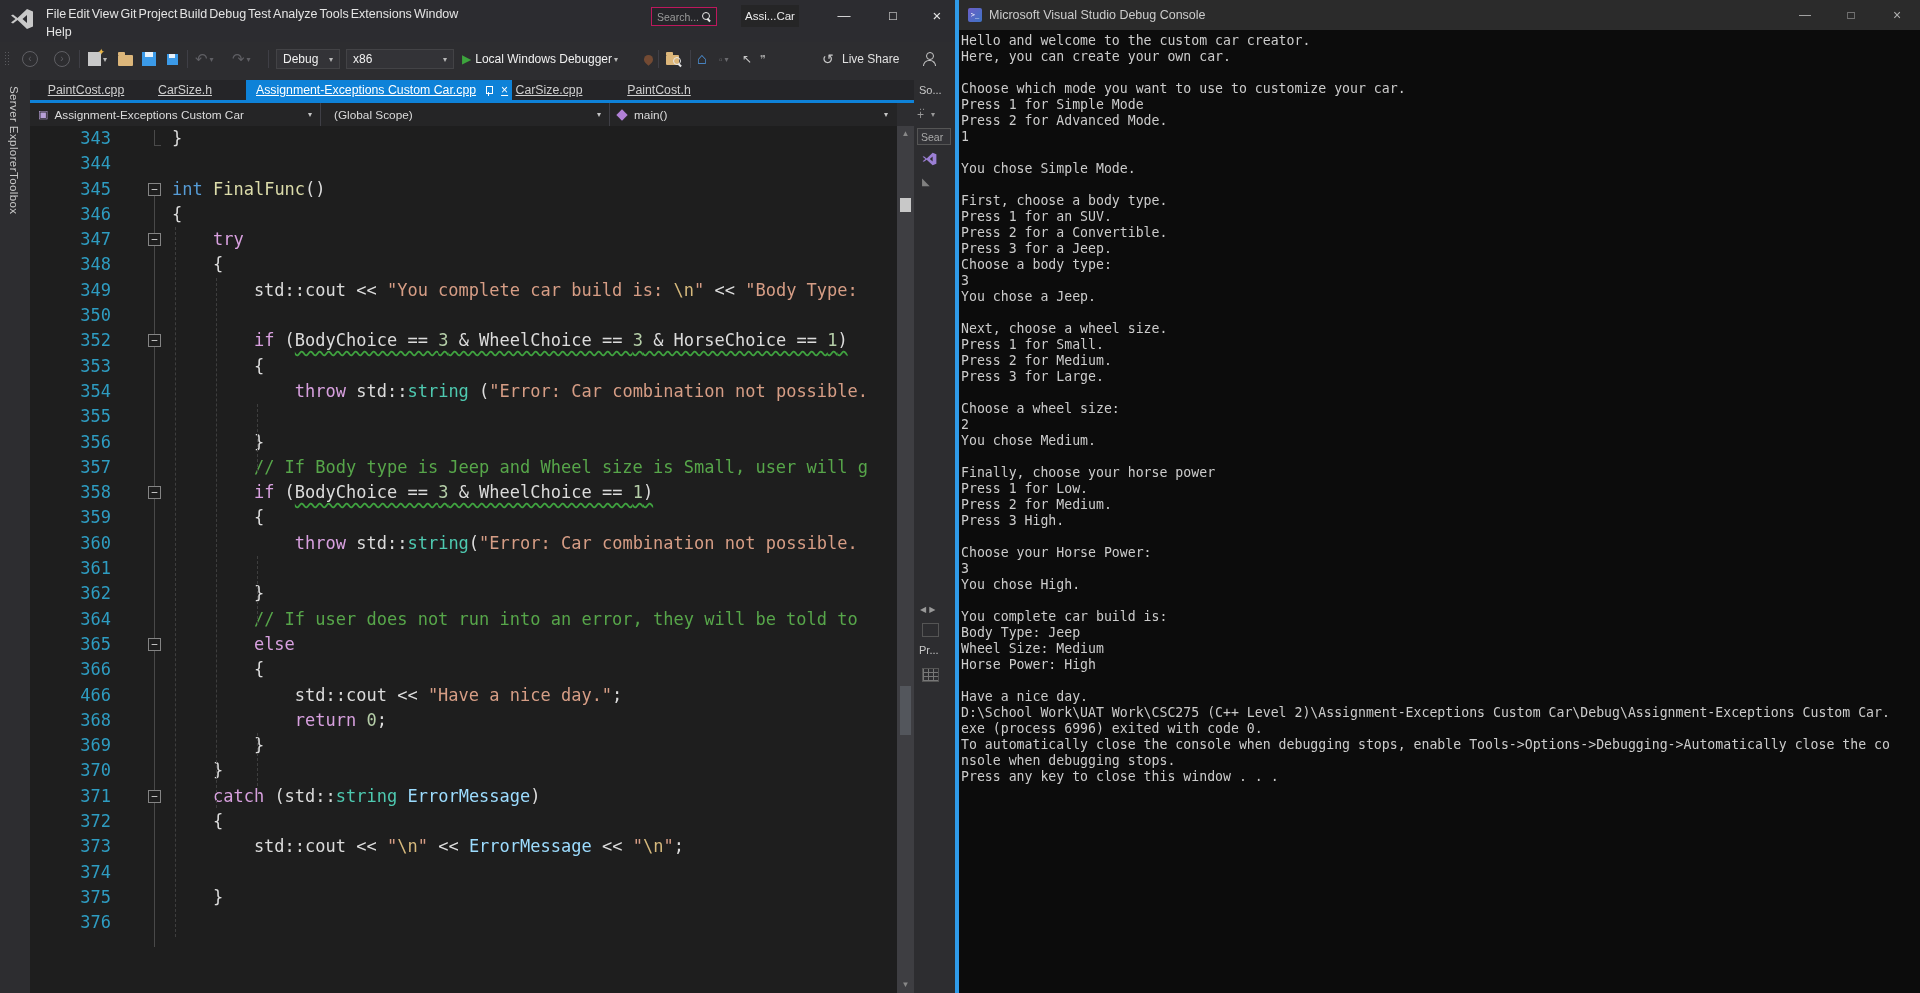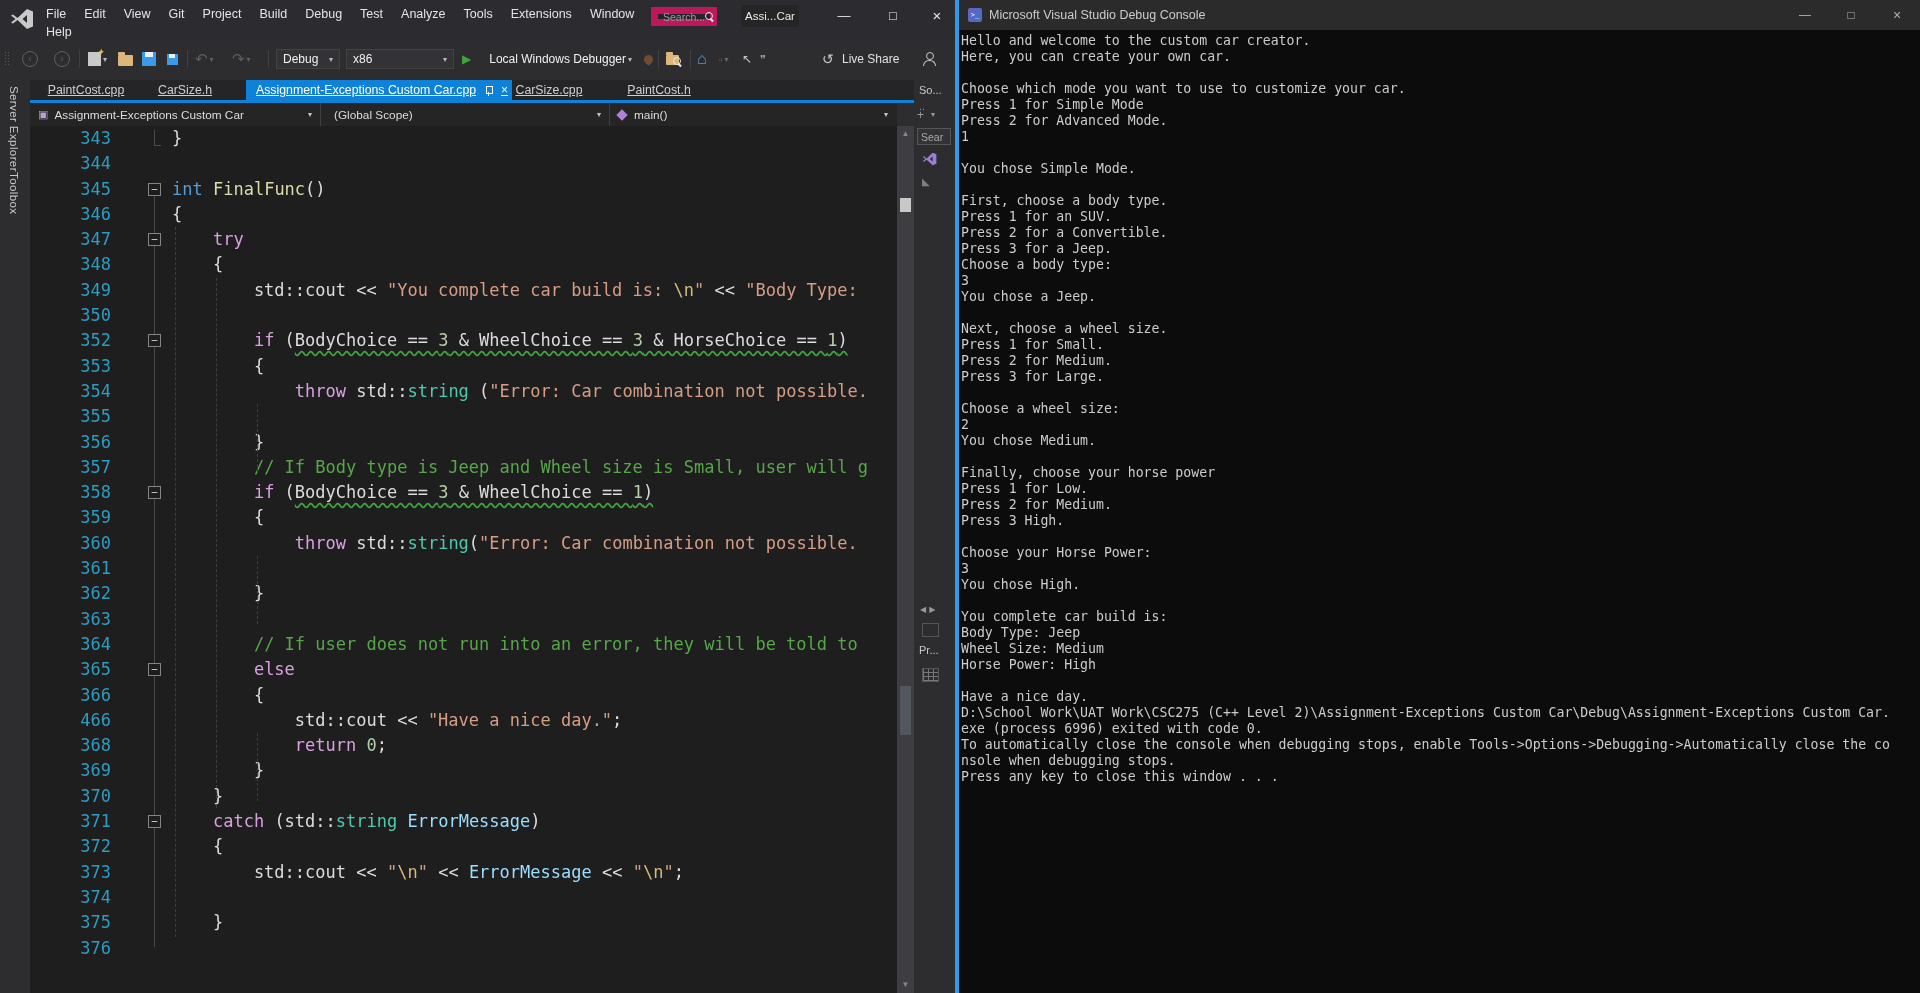--- a/index.html
+++ b/index.html
@@ -4,24 +4,24 @@
 <style>
   html,body{margin:0;padding:0;background:#0c0c0c;}
   *{box-sizing:border-box;}
   #screen{position:relative;width:1920px;height:993px;overflow:hidden;background:#0c0c0c;
           font-family:"Liberation Sans",sans-serif;-webkit-font-smoothing:antialiased;}
 
   
   #vswin{position:absolute;left:0;top:0;width:958px;height:993px;background:#2d2d30;}
   #titlebar{position:absolute;left:0;top:0;width:958px;height:42px;background:#2c2c30;}
   .mi{position:relative;color:#e4e4e4;font-size:12.5px;padding:3px 1px;cursor:default;}
-  #menurow{position:absolute;left:45px;top:4px;display:flex;gap:16px;}
+  #menurow{position:absolute;left:45px;top:4px;display:flex;gap:0;}
   #helprow{position:absolute;left:45px;top:22px;display:flex;}
   #vslogo{position:absolute;left:10px;top:8px;}
-  #searchbox{position:absolute;left:651px;top:7px;width:66px;height:19px;background:#252529;border:7px solid #be185d;
+  #searchbox{position:absolute;left:651px;top:7px;width:66px;height:19px;background:#252529;border:1px solid #be185d;
              display:flex;align-items:center;justify-content:space-between;padding:0 5px;}
   #searchbox .ph{color:#9b9b9b;font-size:10.5px;}
   .mag{position:relative;width:9px;height:9px;}
   .mag:before{content:"";position:absolute;left:0;top:0;width:6px;height:6px;border:1.4px solid #e8e8e8;border-radius:50%;}
   .mag:after{content:"";position:absolute;left:6px;top:6px;width:4px;height:1.6px;background:#e8e8e8;transform:rotate(45deg);transform-origin:0 0;}
   #apptitle{position:absolute;left:741px;top:5px;width:58px;height:22px;background:#252526;color:#eaeaea;
             font-size:11.5px;display:flex;align-items:center;justify-content:center;}
   .winbtn{position:absolute;top:2px;width:30px;height:26px;color:#e6e6e6;font-size:13px;display:flex;align-items:center;justify-content:center;}
 
   
@@ -29,21 +29,21 @@
   .tb{position:absolute;top:0;height:30px;display:flex;align-items:center;color:#c8c8c8;font-size:13px;}
   .sep{position:absolute;top:6px;width:1px;height:18px;background:#3f3f46;}
   .grip{position:absolute;left:4px;top:7px;width:5px;height:16px;
         background-image:radial-gradient(#5a5a5e 1px,transparent 1px);background-size:3px 3px;}
   .circ{width:16px;height:16px;border:1.4px solid #5f5f64;border-radius:50%;color:#5f5f64;
         display:flex;align-items:center;justify-content:center;font-size:10px;line-height:1;}
   .dd{color:#b8b8b8;font-size:8px;margin-left:2px;}
   .combo{position:absolute;top:5px;height:20px;background:#333337;border:1px solid #434346;color:#f1f1f1;
          font-size:12px;display:flex;align-items:center;justify-content:space-between;padding:0 6px;}
   .play{color:#3da53d;font-size:12px;}
-  .runlbl{color:#f1f1f1;font-size:12px;margin-left:18px;}
+  .runlbl{color:#f1f1f1;font-size:12px;margin-left:4px;}
   .folder{position:relative;width:15px;height:11px;background:#dcb67a;border-radius:1px;margin-top:2px;}
   .folder:before{content:"";position:absolute;left:0;top:-3px;width:7px;height:3px;background:#dcb67a;border-radius:1px 1px 0 0;}
   .floppy{position:relative;width:14px;height:14px;background:#3b9ae8;}
   .floppy:before{content:"";position:absolute;left:3px;top:0;width:8px;height:5px;background:#e8f2fb;}
   .floppy2{position:relative;width:11px;height:11px;background:#3b9ae8;margin-left:4px;}
   .floppy2:before{content:"";position:absolute;left:2px;top:0;width:6px;height:4px;background:#e8f2fb;}
   .floppy2:after{content:"";position:absolute;left:3px;top:3px;width:11px;height:11px;background:#2d7fc4;z-index:-1;}
   .newproj{position:relative;width:13px;height:14px;background:#c9c9c9;}
   .newproj:before{content:"✦";position:absolute;right:-4px;top:-5px;color:#e8b545;font-size:9px;}
   .flame{width:9px;height:9px;background:#9a5b35;border-radius:50% 50% 50% 0;transform:rotate(-45deg);opacity:.65;}
@@ -265,21 +265,20 @@
           <div class="crow"><span class="ln">353</span><span class="fslot"></span><span class="cl"><span class="tk-p">        {</span></span></div>
           <div class="crow"><span class="ln">354</span><span class="fslot"></span><span class="cl"><span class="tk-p">            </span><span class="tk-c">throw</span><span class="tk-p"> std::</span><span class="tk-t">string</span><span class="tk-p"> (</span><span class="tk-s">"Error: Car combination not possible.</span></span></div>
           <div class="crow"><span class="ln">355</span><span class="fslot"></span><span class="cl"></span></div>
           <div class="crow"><span class="ln">356</span><span class="fslot"></span><span class="cl"><span class="tk-p">        }</span></span></div>
           <div class="crow"><span class="ln">357</span><span class="fslot"></span><span class="cl"><span class="tk-p">        </span><span class="tk-m">// If Body type is Jeep and Wheel size is Small, user will g</span></span></div>
           <div class="crow"><span class="ln">358</span><span class="fslot"><span class="fbox">−</span></span><span class="cl"><span class="tk-p">        </span><span class="tk-c">if</span><span class="tk-p"> (</span><span class="tk-p sq">BodyChoice == </span><span class="tk-n sq">3</span><span class="tk-p sq"> &amp; WheelChoice == </span><span class="tk-n sq">1</span><span class="tk-p sq">)</span></span></div>
           <div class="crow"><span class="ln">359</span><span class="fslot"></span><span class="cl"><span class="tk-p">        {</span></span></div>
           <div class="crow"><span class="ln">360</span><span class="fslot"></span><span class="cl"><span class="tk-p">            </span><span class="tk-c">throw</span><span class="tk-p"> std::</span><span class="tk-t">string</span><span class="tk-p">(</span><span class="tk-s">"Error: Car combination not possible.</span></span></div>
           <div class="crow"><span class="ln">361</span><span class="fslot"></span><span class="cl"></span></div>
           <div class="crow"><span class="ln">362</span><span class="fslot"></span><span class="cl"><span class="tk-p">        }</span></span></div>
-          <div class="crow"><span class="ln">363</span><span class="fslot"></span><span class="cl"></span></div>
           <div class="crow"><span class="ln">364</span><span class="fslot"></span><span class="cl"><span class="tk-p">        </span><span class="tk-m">// If user does not run into an error, they will be told to</span></span></div>
           <div class="crow"><span class="ln">365</span><span class="fslot"><span class="fbox">−</span></span><span class="cl"><span class="tk-p">        </span><span class="tk-c">else</span></span></div>
           <div class="crow"><span class="ln">366</span><span class="fslot"></span><span class="cl"><span class="tk-p">        {</span></span></div>
           <div class="crow"><span class="ln">466</span><span class="fslot"></span><span class="cl"><span class="tk-p">            std::cout &lt;&lt; </span><span class="tk-s">"Have a nice day."</span><span class="tk-p">;</span></span></div>
           <div class="crow"><span class="ln">368</span><span class="fslot"></span><span class="cl"><span class="tk-p">            </span><span class="tk-c">return</span><span class="tk-p"> </span><span class="tk-n">0</span><span class="tk-p">;</span></span></div>
           <div class="crow"><span class="ln">369</span><span class="fslot"></span><span class="cl"><span class="tk-p">        }</span></span></div>
           <div class="crow"><span class="ln">370</span><span class="fslot"></span><span class="cl"><span class="tk-p">    }</span></span></div>
           <div class="crow"><span class="ln">371</span><span class="fslot"><span class="fbox">−</span></span><span class="cl"><span class="tk-p">    </span><span class="tk-c">catch</span><span class="tk-p"> (std::</span><span class="tk-t">string</span><span class="tk-p"> </span><span class="tk-v">ErrorMessage</span><span class="tk-p">)</span></span></div>
           <div class="crow"><span class="ln">372</span><span class="fslot"></span><span class="cl"><span class="tk-p">    {</span></span></div>
           <div class="crow"><span class="ln">373</span><span class="fslot"></span><span class="cl"><span class="tk-p">        std::cout &lt;&lt; </span><span class="tk-s">"</span><span class="tk-e">\n</span><span class="tk-s">"</span><span class="tk-p"> &lt;&lt; </span><span class="tk-v">ErrorMessage</span><span class="tk-p"> &lt;&lt; </span><span class="tk-s">"</span><span class="tk-e">\n</span><span class="tk-s">"</span><span class="tk-p">;</span></span></div>

